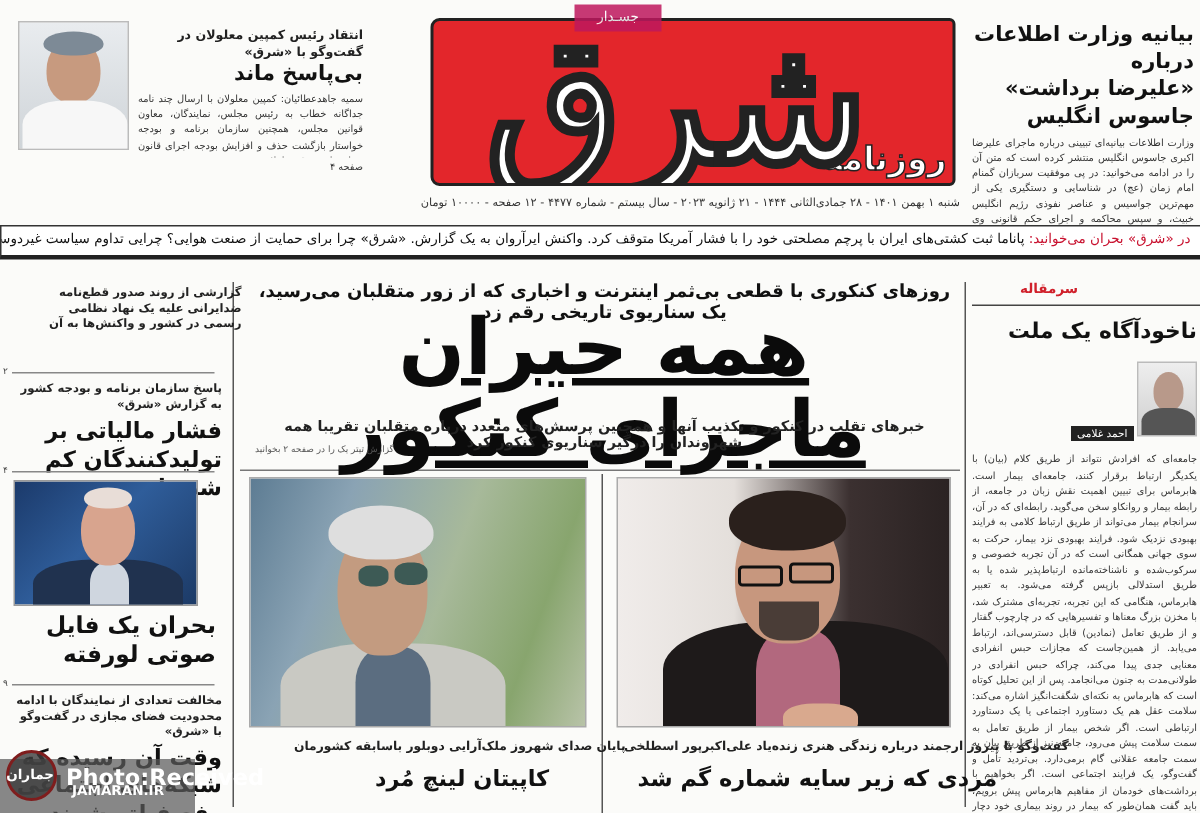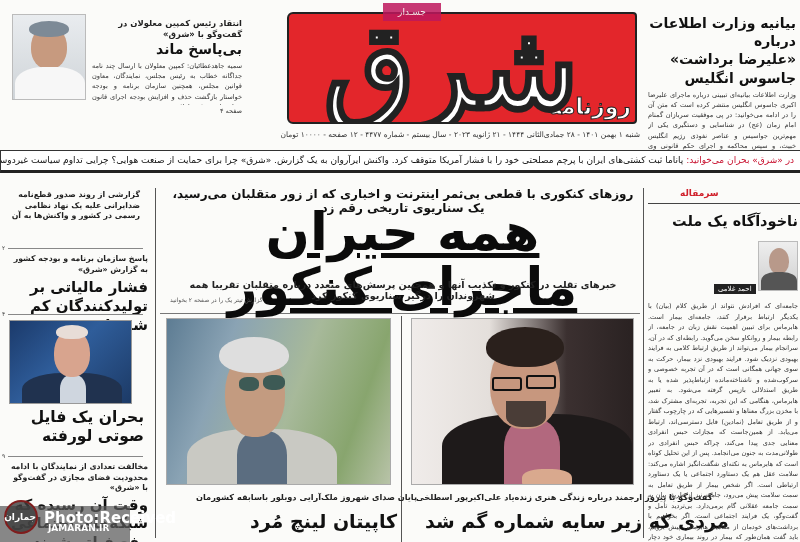--- a/index.html
+++ b/index.html
@@ -37,21 +37,21 @@
   #main-ref { left: 170px; top: 296px; font-size: 6px; color: #555; }
 
   
   .photo { border: 1px solid #aaa; overflow: hidden; }
   #photo-left { left: 166px; top: 318px; width: 225px; height: 167px; background: linear-gradient(110deg,#5d7c93 0%, #8aa3b4 25%, #a7b99a 55%, #88a56e 80%, #b8c3a8 100%); }
   #photo-right { left: 411px; top: 318px; width: 223px; height: 167px; background: linear-gradient(90deg,#f0ecea 0%, #e4dfdb 35%, #3b3030 70%, #2a2222 100%); }
   .fig-head { position:absolute; border-radius: 50% 50% 45% 45%; }
   .fig-body { position:absolute; border-radius: 40% 40% 0 0; }
 
   .cap-kicker { font-size: 8.2px; color: #222; font-weight: bold; white-space: nowrap; }
-  .cap-head { font-weight: bold; font-size: 19px; color: #111; white-space: nowrap; }
+  .cap-head { font-weight: bold; font-size: 15px; color: #111; white-space: nowrap; }
 
   
   #ed-label { left: 680px; top: 188px; font-size: 9px; color: #d0202b; font-weight: bold; }
   #ed-rule { left: 648px; top: 203px; width: 152px; height: 1px; background: #444; }
   #ed-head { left: 650px; top: 213px; width: 148px; text-align: right; font-weight: bold; font-size: 14.5px; }
   #ed-photo { left: 758px; top: 241px; width: 40px; height: 50px; background: linear-gradient(180deg,#eee 0%,#cfcfcf 100%); border: 1px solid #bbb; overflow: hidden; }
   #ed-author { left: 714px; top: 284px; background: #222; color: #fff; font-size: 7px; padding: 1px 4px; }
   #ed-body { left: 648px; top: 301px; width: 150px; height: 241px; overflow: hidden; }
 
   
@@ -143,21 +143,21 @@
 <div id="ed-label" class="abs">سرمقاله</div>
 <div id="ed-rule" class="abs"></div>
 <div id="ed-head" class="abs">ناخودآگاه یک ملت</div>
 <div id="ed-photo" class="abs">
   <div class="fig-head" style="left:10px;top:6px;width:20px;height:26px;background:#b8998a;"></div>
   <div class="fig-body" style="left:2px;top:30px;width:36px;height:22px;background:#555;"></div>
 </div>
 <div id="ed-author" class="abs">احمد غلامی</div>
 <div id="ed-body" class="abs body-txt" style="font-size:6.5px;line-height:1.62;">جامعه‌ای که افرادش نتواند از طریق کلام (بیان) با یکدیگر ارتباط برقرار کنند، جامعه‌ای بیمار است. هابرماس برای تبیین اهمیت نقش زبان در جامعه، از رابطه بیمار و روانکاو سخن می‌گوید. رابطه‌ای که در آن، سرانجام بیمار می‌تواند از طریق ارتباط کلامی به فرایند بهبودی نزدیک شود. فرایند بهبودی نزد بیمار، حرکت به سوی جهانی همگانی است که در آن تجربه خصوصی و سرکوب‌شده و ناشناخته‌مانده ارتباط‌پذیر شده یا به طریق استدلالی بازپس گرفته می‌شود. به تعبیر هابرماس، هنگامی که این تجربه، تجربه‌ای مشترک شد، با مخزن بزرگ معناها و تفسیرهایی که در چارچوب گفتار و از طریق تعامل (نمادین) قابل دسترسی‌اند، ارتباط می‌یابد. از همین‌جاست که مجازات حبس انفرادی معنایی جدی پیدا می‌کند، چراکه حبس انفرادی در طولانی‌مدت به جنون می‌انجامد. پس از این تحلیل کوتاه است که هابرماس به نکته‌ای شگفت‌انگیز اشاره می‌کند: سلامت عقل هم یک دستاورد اجتماعی یا یک دستاورد ارتباطی است. اگر شخص بیمار از طریق تعامل به سمت سلامت پیش می‌رود، جامعه نیز از طریق بیان به سمت جامعه عقلانی گام برمی‌دارد. بی‌تردید تأمل و گفت‌وگو، یک فرایند اجتماعی است. اگر بخواهیم با برداشت‌های خودمان از مفاهیم هابرماس پیش برویم، باید گفت همان‌طور که بیمار در روند بیماری خود دچار تحریف و انحراف از واقعیت شده و روانکاو او را از طریق تحلیل و گفت‌وگوی انتقادی به وضعیت عادی برمی‌گرداند، جامعه نیز با شیوه گفت‌وگو و تأمل در گذشته خود، به واقعیت‌های تحریف‌شده که جذب درون شده‌اند پی برده و مسیر احیا را در پیش می‌گیرد</div>
 
-<div class="abs" style="left:0;top:190px;width:140px;">
+<div class="abs" style="left:21px;top:190px;width:140px;">
   <div class="lc-kicker">گزارشی از روند صدور قطع‌نامه ضدایرانی علیه یک نهاد نظامی رسمی در کشور و واکنش‌ها به آن</div>
 </div>
 <div class="abs hr-thin" style="left:8px;top:248px;width:135px;"></div>
 <div class="abs pg-no" style="left:2px;top:244px;">۲</div>
 
 <div class="abs" style="left:8px;top:254px;width:140px;">
   <div class="lc-kicker">پاسخ سازمان برنامه و بودجه کشور به گزارش «شرق»</div>
   <div class="lc-head" style="font-size:15px;margin-top:3px;">فشار مالیاتی بر تولیدکنندگان کم شده است</div>
 </div>
 <div class="abs hr-thin" style="left:8px;top:314px;width:135px;"></div>

